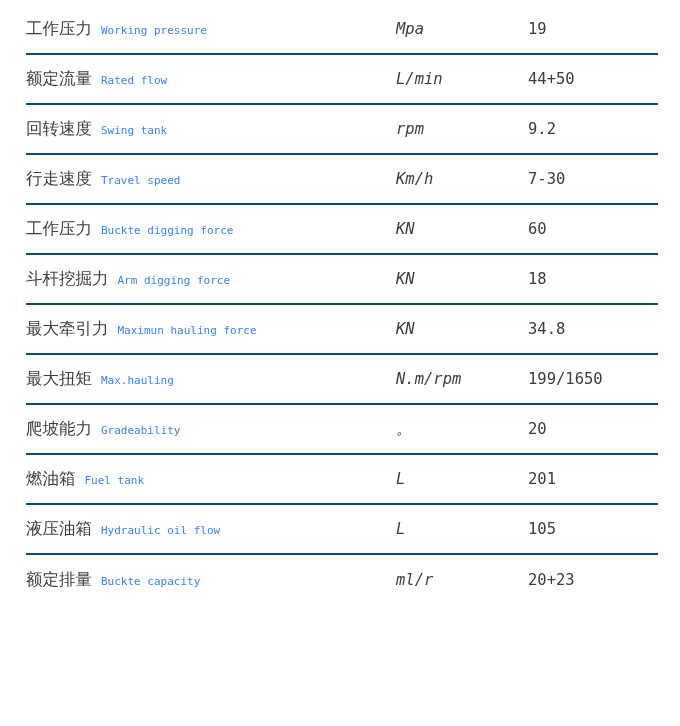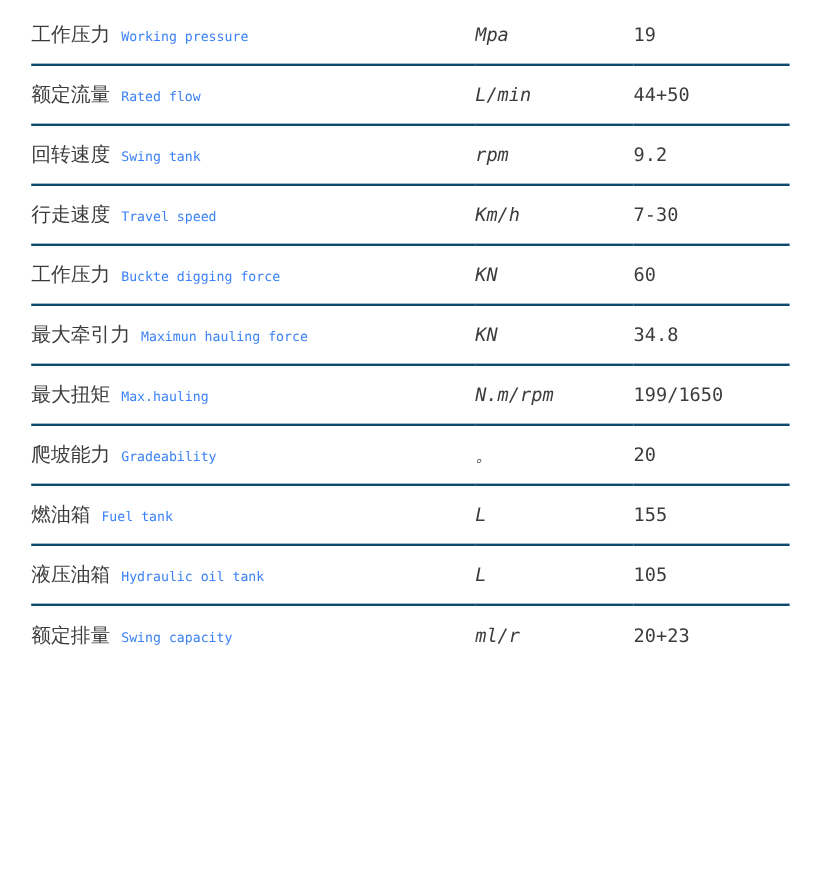--- a/index.html
+++ b/index.html
@@ -157,20 +157,27 @@
       </tr>
       <tr>
         <td class="col-name">
           <span class="name-cn">工作压力</span><span class="name-en">Buckte digging force</span>
         </td>
         <td class="col-unit">KN</td>
         <td class="col-value">60</td>
       </tr>
       <tr>
         <td class="col-name">
+          <span class="name-cn">斗杆挖掘力</span><span class="name-en">Arm digging force</span>
+        </td>
+        <td class="col-unit">KN</td>
+        <td class="col-value">18</td>
+      </tr>
+      <tr>
+        <td class="col-name">
           <span class="name-cn">最大牵引力</span><span class="name-en">Maximun hauling force</span>
         </td>
         <td class="col-unit">KN</td>
         <td class="col-value">34.8</td>
       </tr>
       <tr>
         <td class="col-name">
           <span class="name-cn">最大扭矩</span><span class="name-en">Max.hauling</span>
         </td>
         <td class="col-unit">N.m/rpm</td>
@@ -181,32 +188,32 @@
           <span class="name-cn">爬坡能力</span><span class="name-en">Gradeability</span>
         </td>
         <td class="col-unit unit-deg">。</td>
         <td class="col-value">20</td>
       </tr>
       <tr>
         <td class="col-name">
           <span class="name-cn">燃油箱</span><span class="name-en">Fuel tank</span>
         </td>
         <td class="col-unit">L</td>
-        <td class="col-value">155</td>
-      </tr>
-      <tr>
-        <td class="col-name">
-          <span class="name-cn">液压油箱</span><span class="name-en">Hydraulic oil tank</span>
+        <td class="col-value">201</td>
+      </tr>
+      <tr>
+        <td class="col-name">
+          <span class="name-cn">液压油箱</span><span class="name-en">Hydraulic oil flow</span>
         </td>
         <td class="col-unit">L</td>
         <td class="col-value">105</td>
       </tr>
       <tr>
         <td class="col-name">
-          <span class="name-cn">额定排量</span><span class="name-en">Swing capacity</span>
+          <span class="name-cn">额定排量</span><span class="name-en">Buckte capacity</span>
         </td>
         <td class="col-unit">ml/r</td>
         <td class="col-value">20+23</td>
       </tr>
     </tbody>
   </table>
 
 </div>
 
 </body></html>

